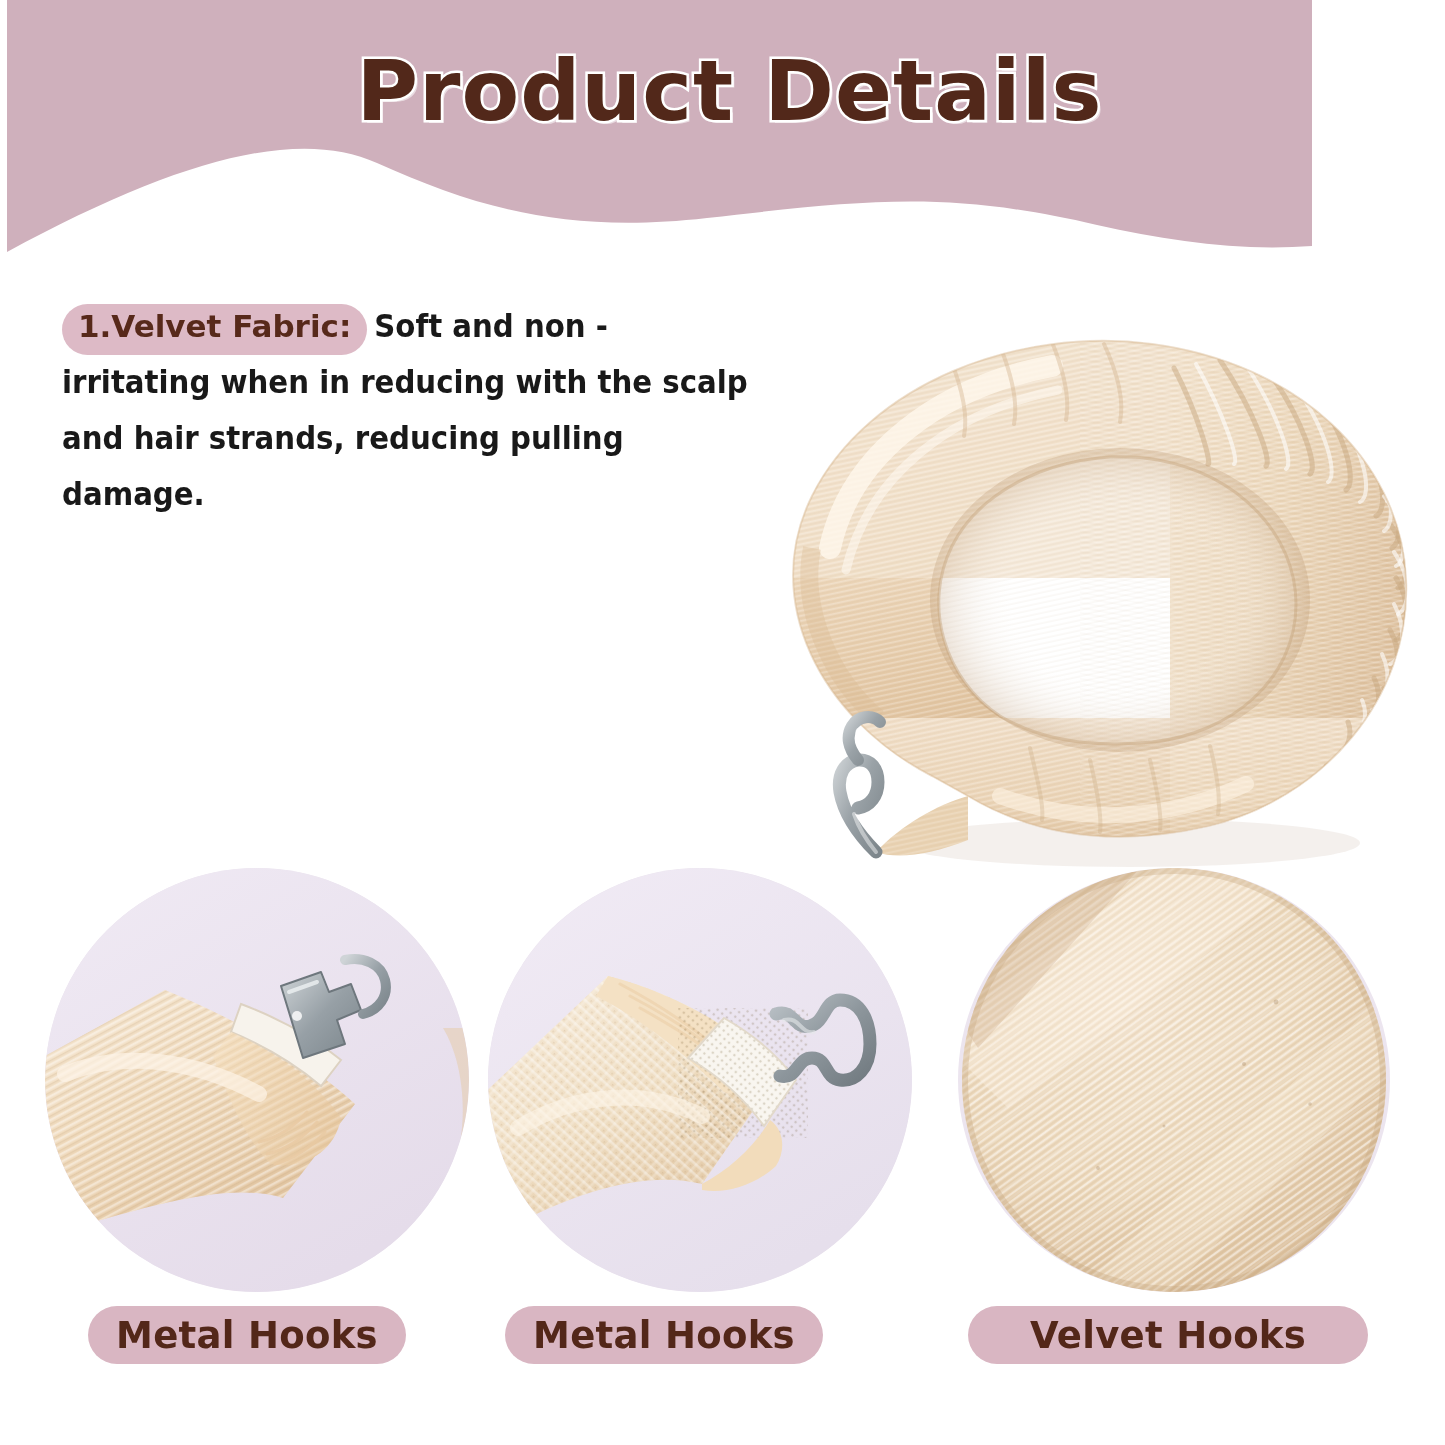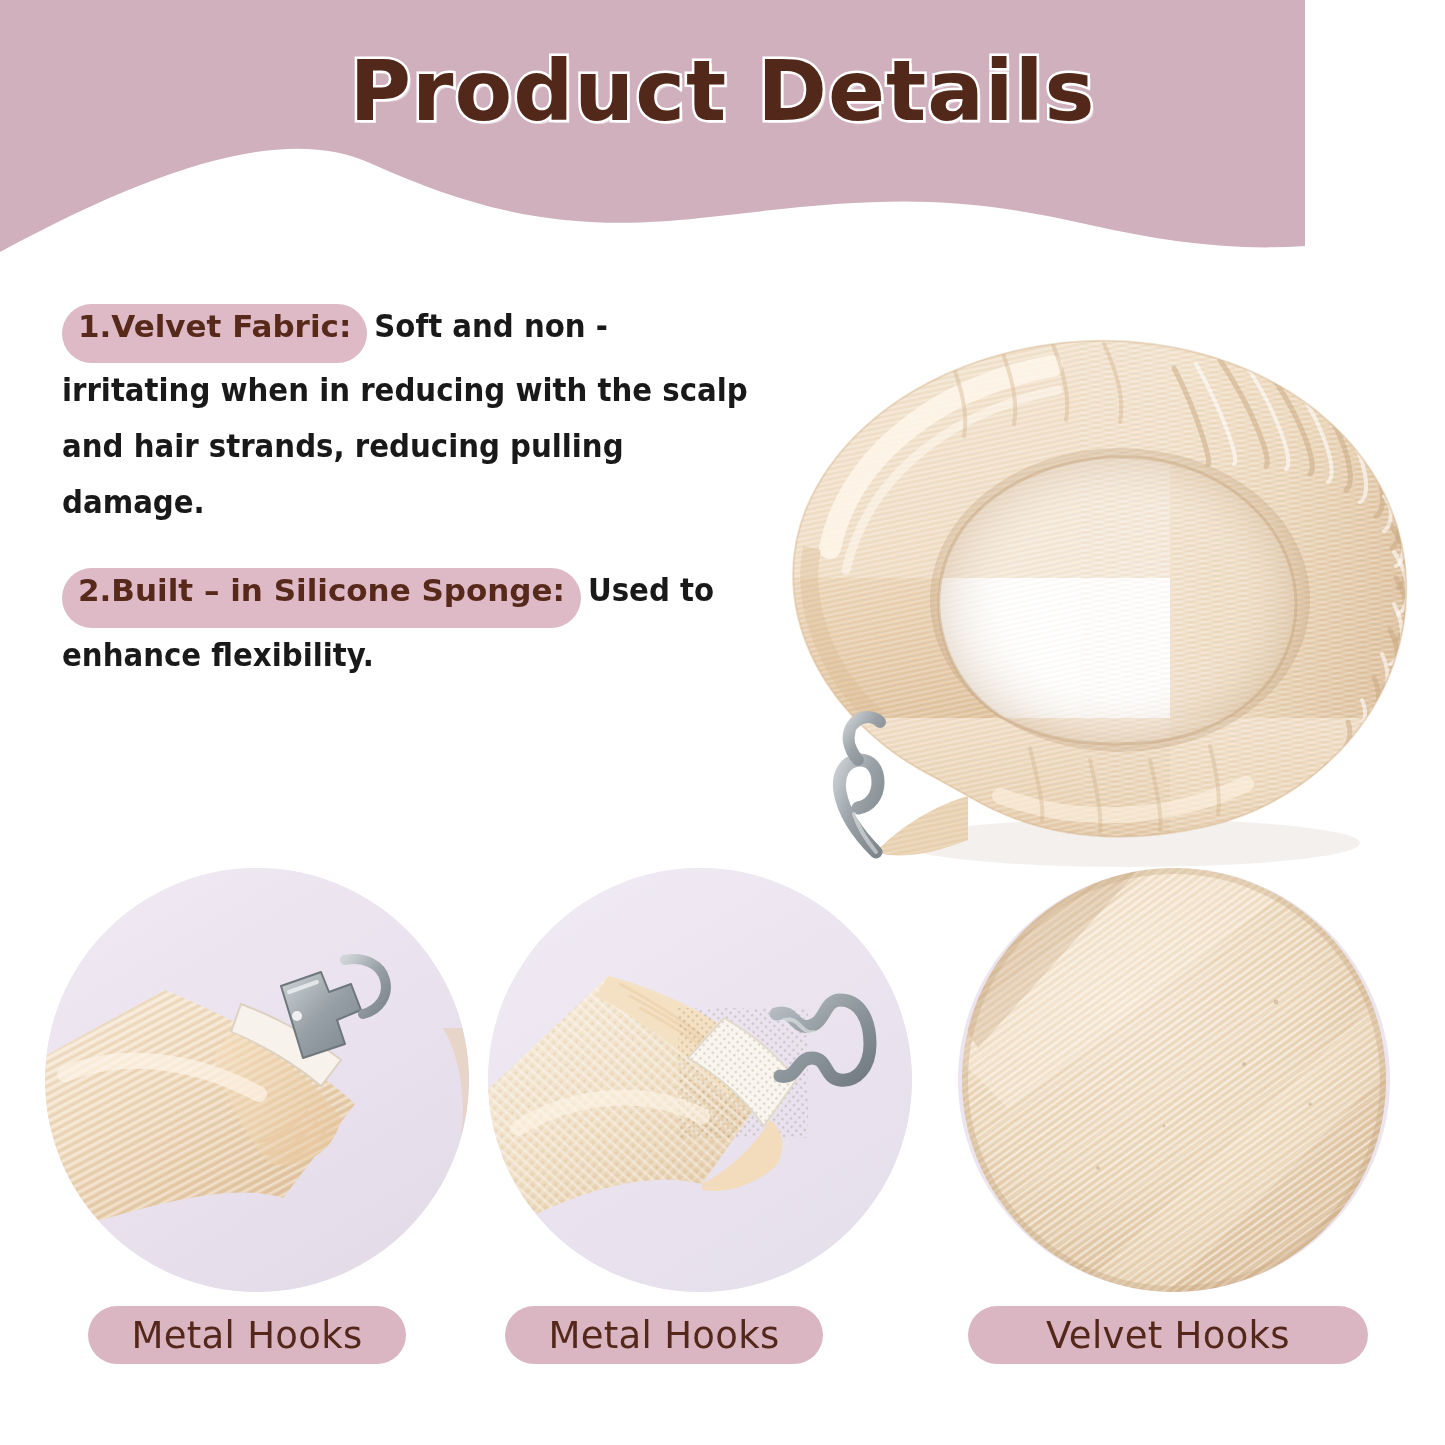--- a/index.html
+++ b/index.html
@@ -1,50 +1,50 @@
 <!DOCTYPE html>
 <html><head>
 <meta charset="utf-8">
 <style>
   html,body{margin:0;padding:0;background:#fff;}
   body{width:1445px;height:1445px;position:relative;overflow:hidden;
        font-family:"Liberation Sans",sans-serif;}
 
   
-  #header-band{position:absolute;left:0;top:0;width:1305px;height:270px;overflow:hidden;}
+  #header-band{position:absolute;left:7px;top:0;width:1305px;height:270px;overflow:hidden;}
   #header-wave{position:absolute;left:0;top:0;width:1445px;height:270px;}
   #page-title{position:absolute;left:0;top:42px;width:1445px;text-align:center;
     font-size:84px;font-weight:bold;letter-spacing:1px;color:#52281a;
     font-family:"DejaVu Sans",sans-serif;
     -webkit-text-stroke:5px #ffffff;paint-order:stroke fill;
     text-shadow:3px 3px 0 rgba(255,255,255,.55);}
 
   
   #feature-list{position:absolute;left:62px;top:266px;width:700px;}
   .feature-item{margin-bottom:6px;}
   .feature-para{font-size:32.5px;line-height:1.72;color:#191919;
      font-family:"DejaVu Sans Condensed","DejaVu Sans",sans-serif;font-weight:600;}
   .pill-label{display:inline-block;background:#ddbac6;color:#57291a;
-     font-weight:bold;border-radius:999px;padding:3px 16px 17px 16px;
+     font-weight:bold;border-radius:999px;padding:3px 16px 9px 16px;
      margin-right:7px;font-size:31px;line-height:1.28;
      font-family:"DejaVu Sans",sans-serif;vertical-align:baseline;}
 
   
   #product-hero{position:absolute;left:700px;top:248px;width:745px;height:625px;}
 
   
   .detail-cell{position:absolute;top:868px;}
   .detail-circle{position:relative;width:100%;height:424px;border-radius:50%;
      overflow:hidden;background:#ece5ef;}
   .detail-circle svg{position:absolute;left:0;top:0;}
   #cell-1{left:45px;width:424px;}
   #cell-2{left:488px;width:424px;}
   #cell-3{left:958px;width:432px;}
   .caption-pill{position:absolute;top:1306px;height:58px;border-radius:999px;
-     background:#d9b6c2;color:#532719;font-weight:normal;font-size:37px;
+     background:#d9b6c2;color:#532719;font-weight:bold;font-size:37px;
      display:flex;align-items:center;justify-content:center;
      font-family:"DejaVu Sans",sans-serif;letter-spacing:.3px;}
   #caption-1{left:88px;width:318px;}
   #caption-2{left:505px;width:318px;}
   #caption-3{left:968px;width:400px;}
 </style>
 </head>
 <body>
 
 <div id="header-band">
@@ -59,25 +59,20 @@
 </div>
 
 <div id="feature-list">
 
   <div class="feature-item">
     <p class="feature-para">
       <span class="pill-label">1.Velvet Fabric:</span><span>Soft and non - irritating when in reducing with the scalp and hair strands, reducing pulling damage.</span>
     </p>
   </div>
 
-  <div class="feature-item">
-    <p class="feature-para">
-      <span class="pill-label">2.Built – in Silicone Sponge:</span><span>Used to enhance flexibility.</span>
-    </p>
-  </div>
 
 
 </div>
 
 <div id="product-hero">
 <svg width="745" height="625" viewBox="0 0 745 625">
   <defs>
     <linearGradient id="velvTop" x1="0" y1="0" x2="0.25" y2="1">
       <stop offset="0" stop-color="#f6ead9"></stop>
       <stop offset="0.35" stop-color="#f0dcc2"></stop>

